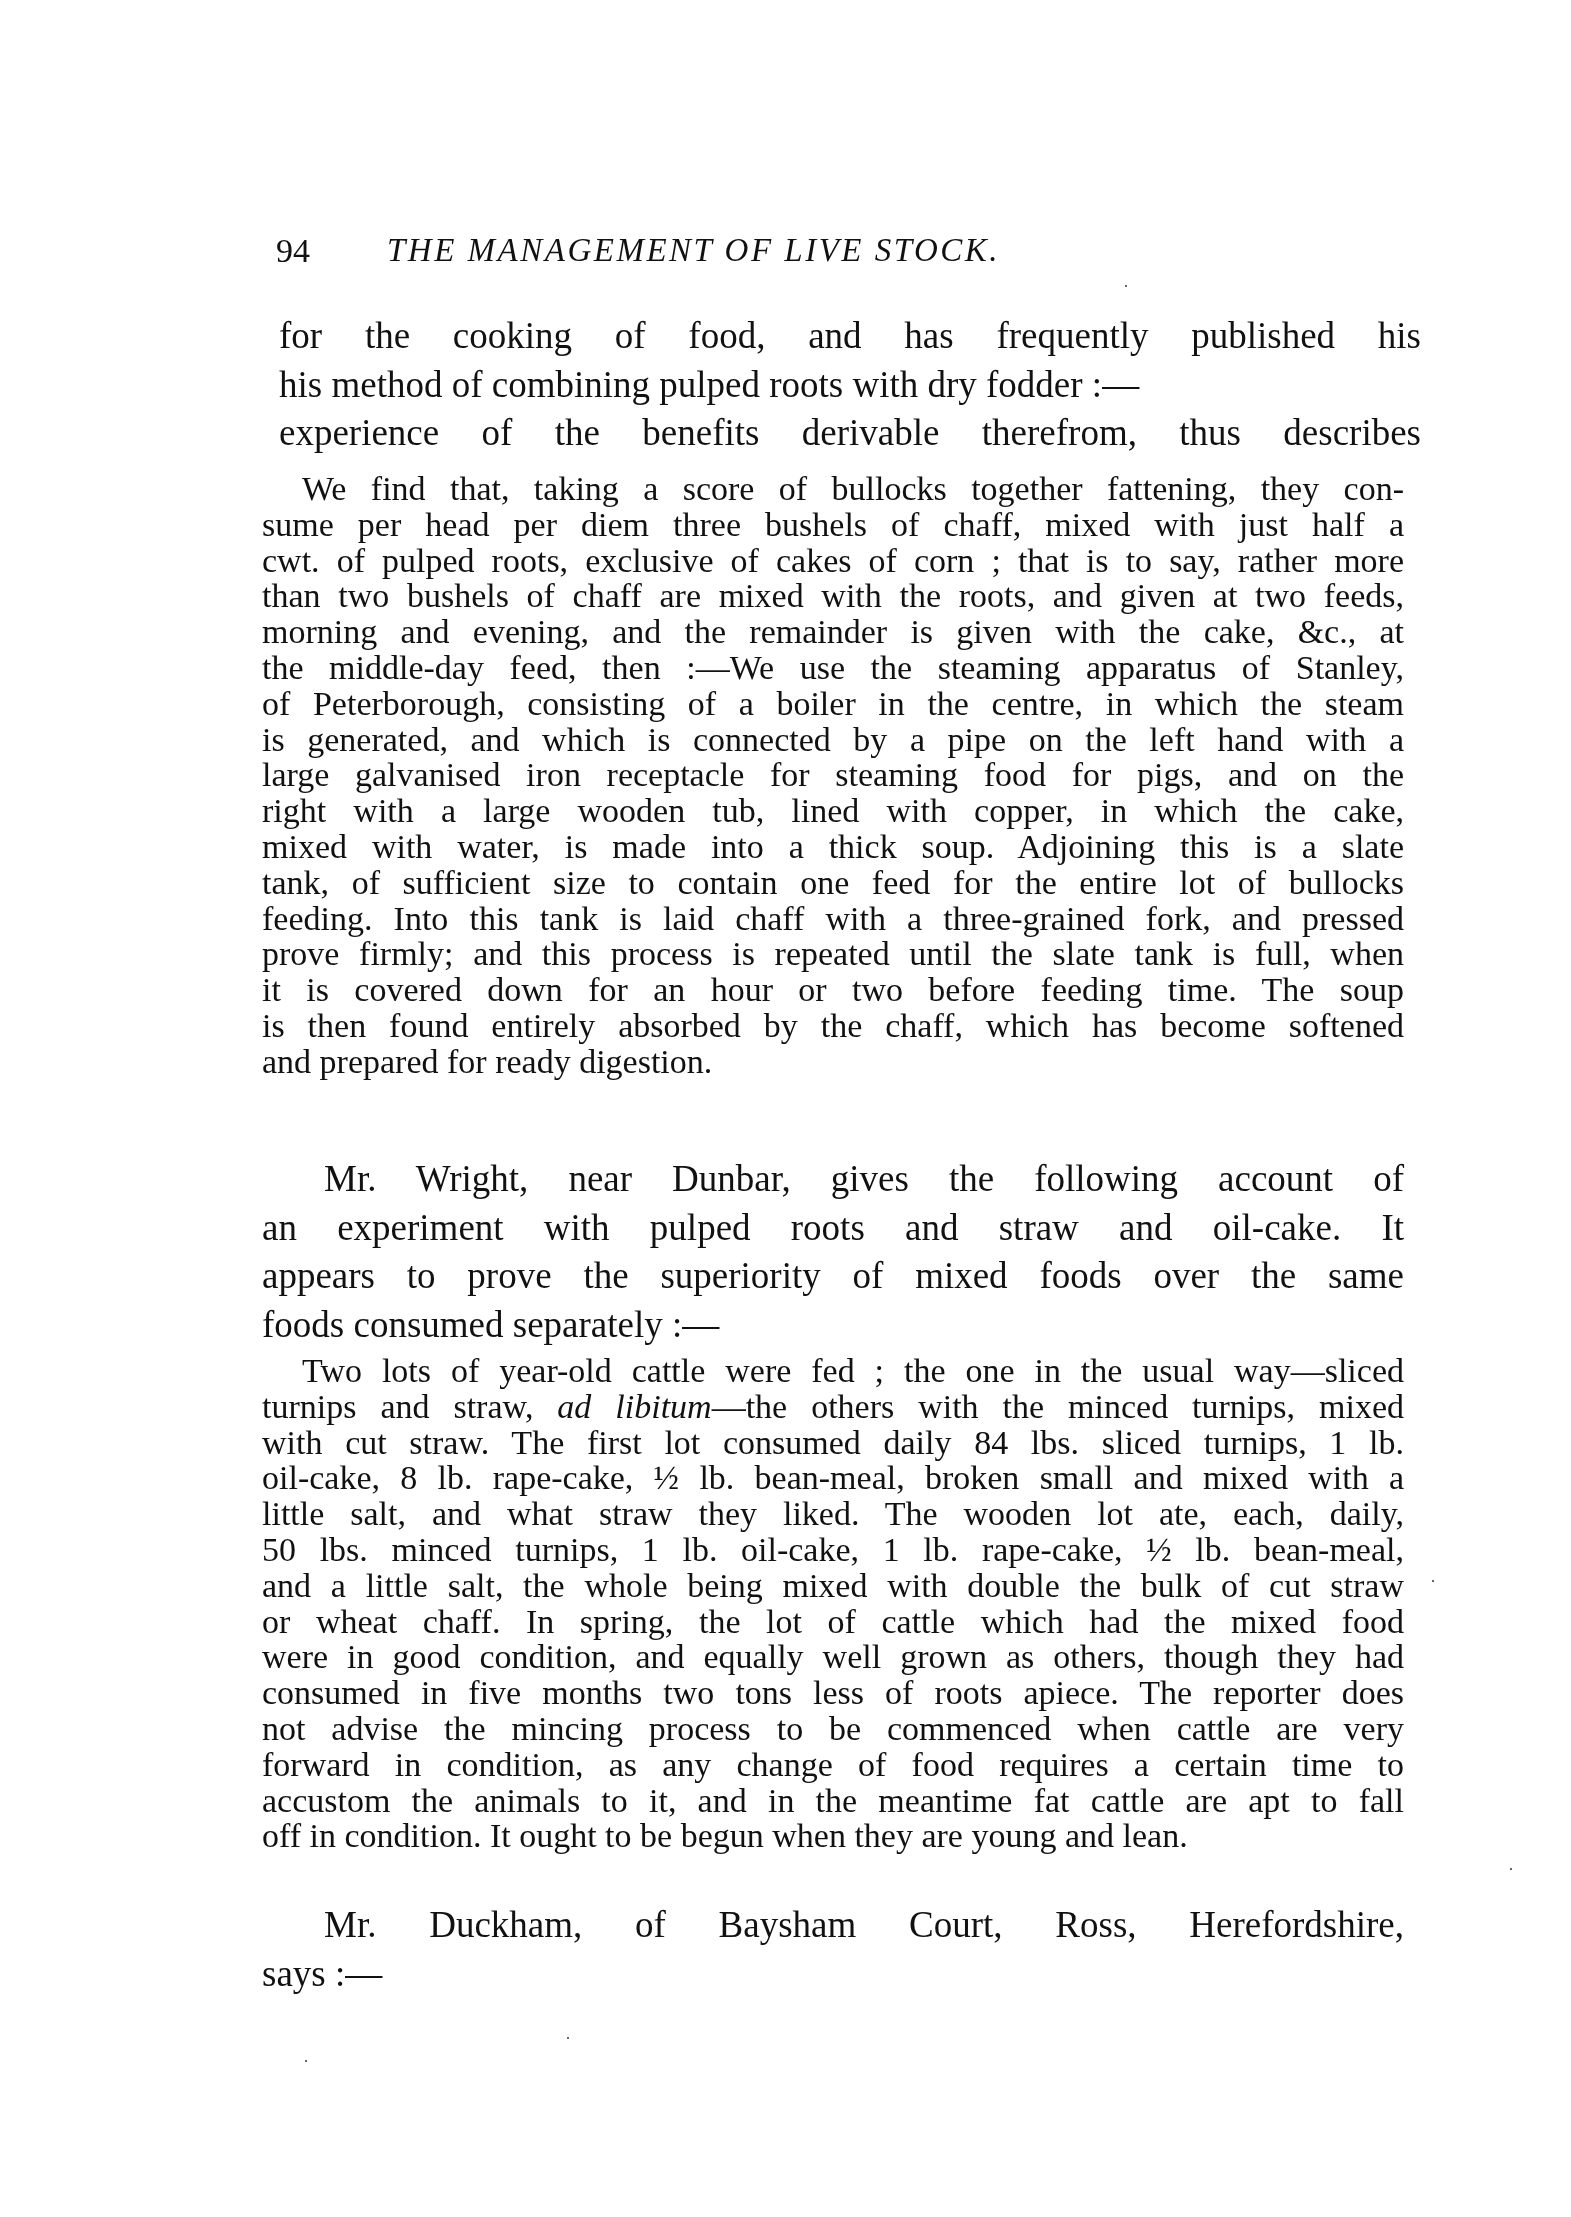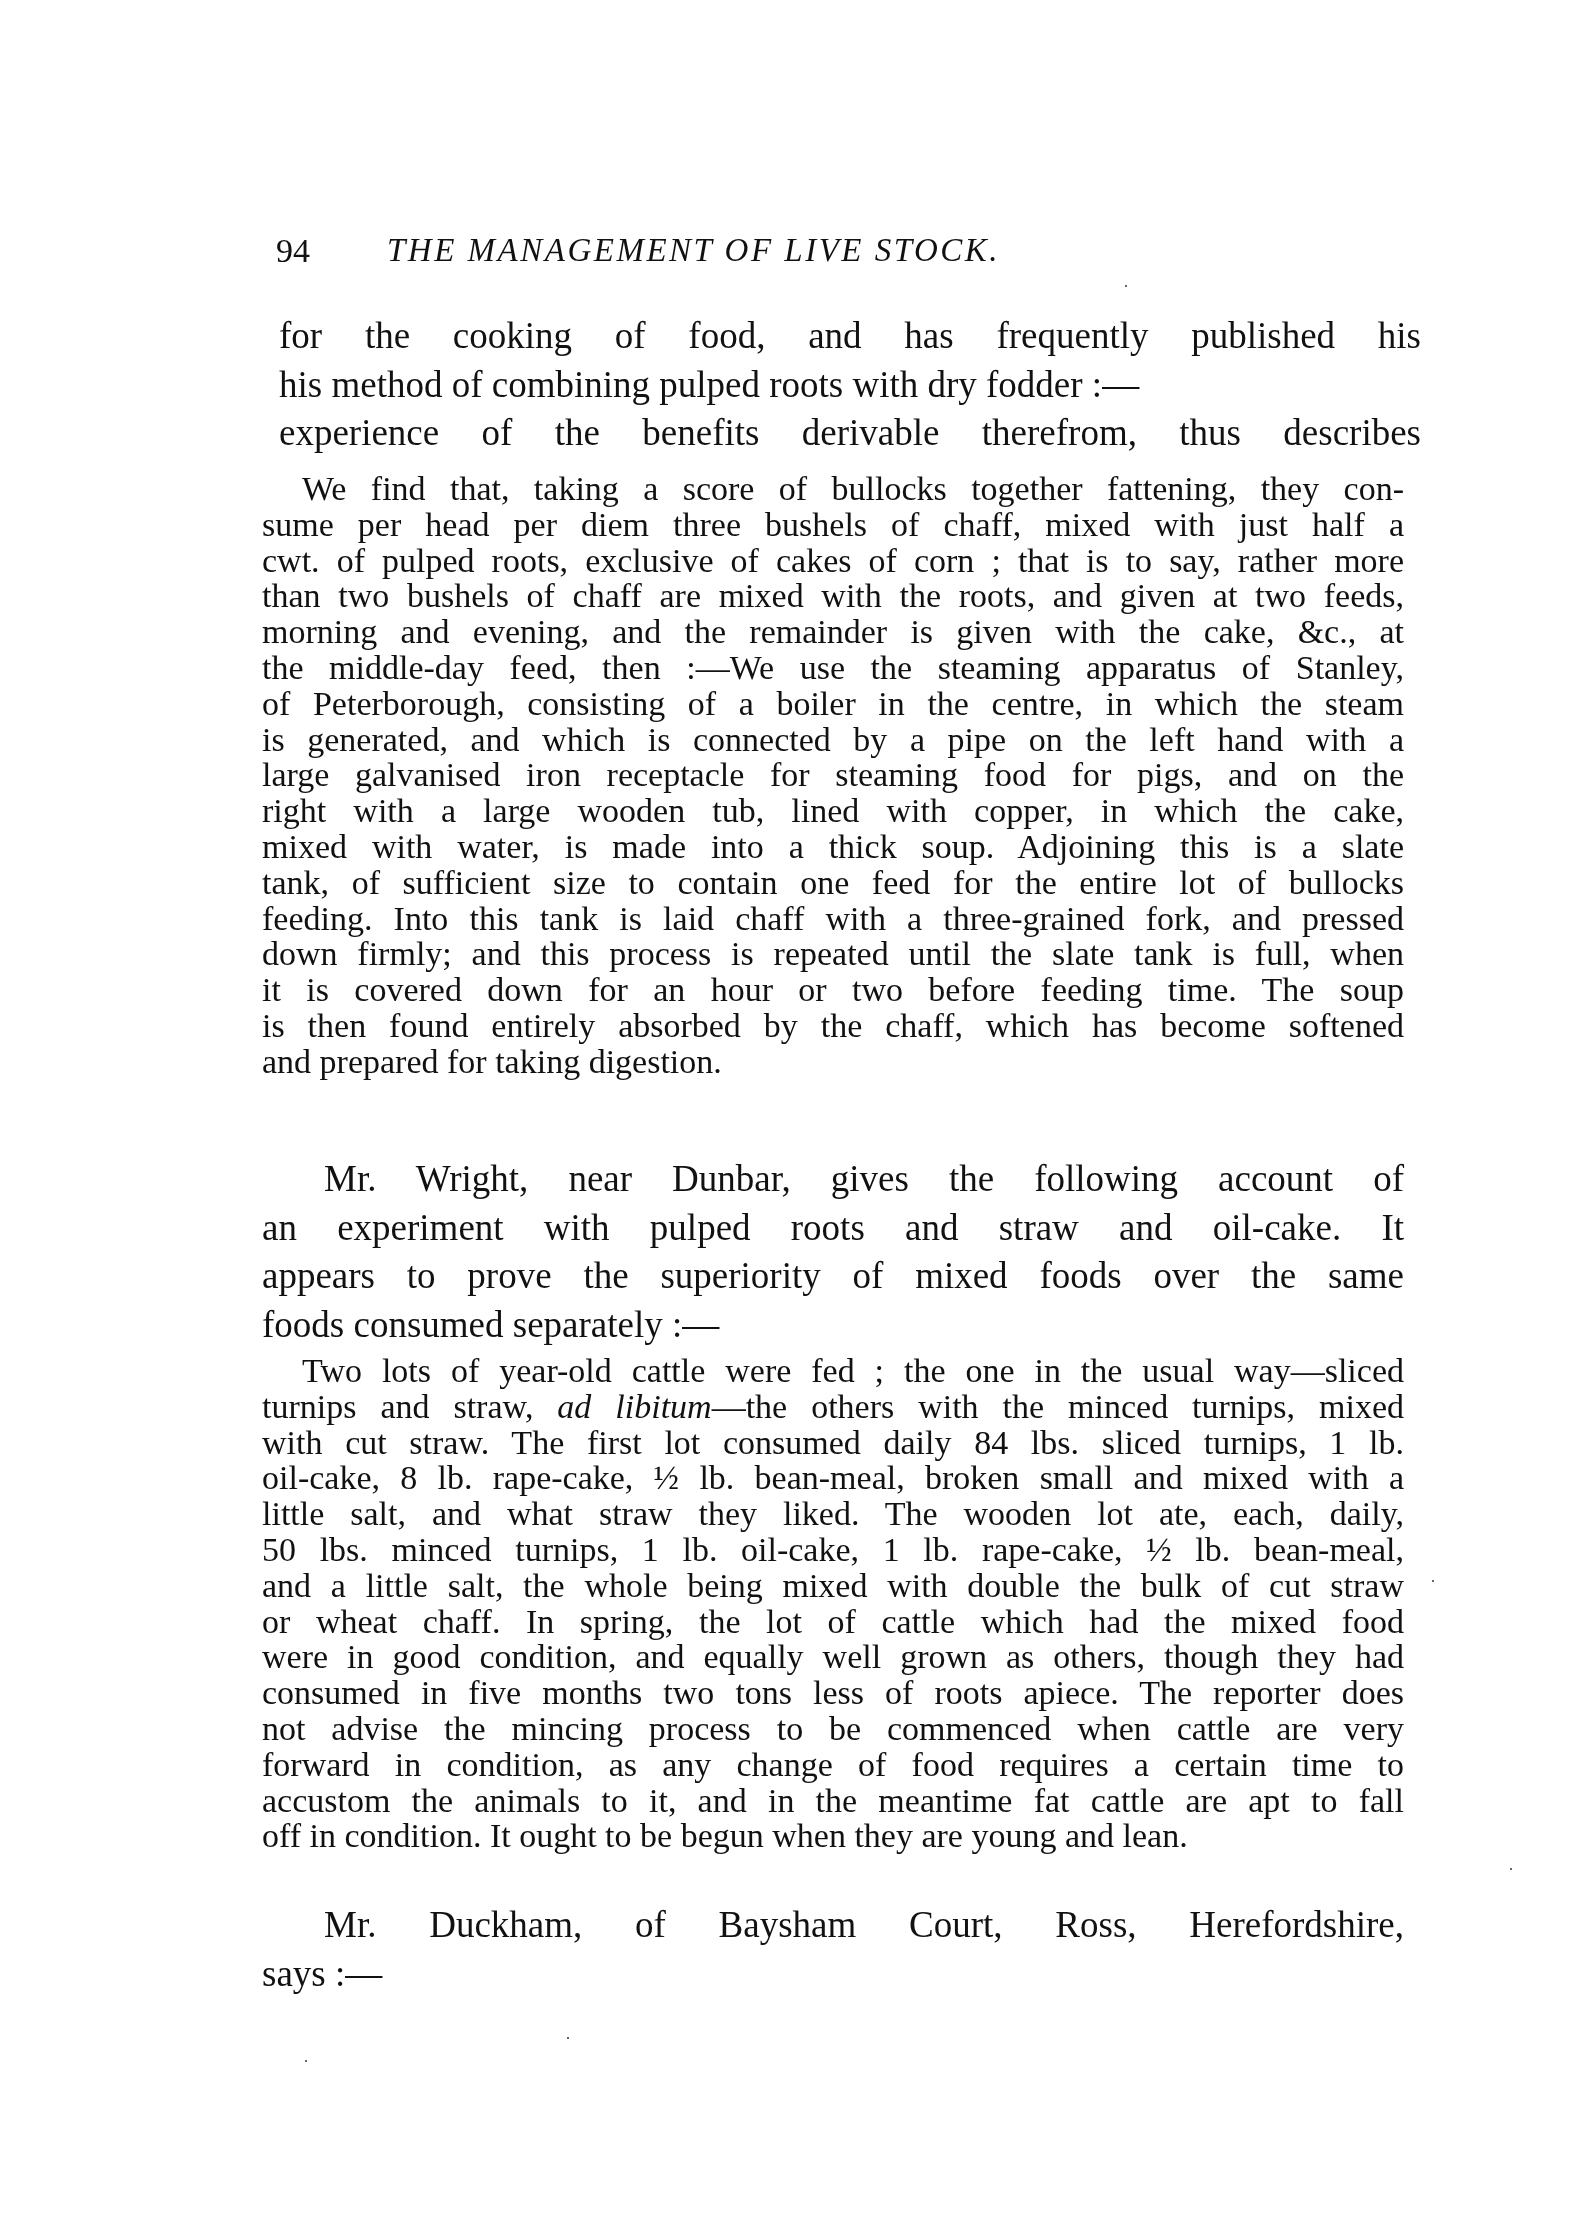--- a/index.html
+++ b/index.html
@@ -47,24 +47,24 @@
     <span class="line">than two bushels of chaff are mixed with the roots, and given at two feeds,</span>
     <span class="line">morning and evening, and the remainder is given with the cake, &amp;c., at</span>
     <span class="line">the middle-day feed, then :—We use the steaming apparatus of Stanley,</span>
     <span class="line">of Peterborough, consisting of a boiler in the centre, in which the steam</span>
     <span class="line">is generated, and which is connected by a pipe on the left hand with a</span>
     <span class="line">large galvanised iron receptacle for steaming food for pigs, and on the</span>
     <span class="line">right with a large wooden tub, lined with copper, in which the cake,</span>
     <span class="line">mixed with water, is made into a thick soup.  Adjoining this is a slate</span>
     <span class="line">tank, of sufficient size to contain one feed for the entire lot of bullocks</span>
     <span class="line">feeding.  Into this tank is laid chaff with a three-grained fork, and pressed</span>
-    <span class="line">down firmly; and this process is repeated until the slate tank is full, when</span>
+    <span class="line">prove firmly; and this process is repeated until the slate tank is full, when</span>
     <span class="line">it is covered down for an hour or two before feeding time.  The soup</span>
     <span class="line">is then found entirely absorbed by the chaff, which has become softened</span>
-    <span class="line last">and prepared for taking digestion.</span>
+    <span class="line last">and prepared for ready digestion.</span>
   </div>
 
   <div class="para-large block3">
     <span class="line" style="padding-left:62px;box-sizing:border-box;">Mr. Wright, near Dunbar, gives the following account of</span>
     <span class="line">an experiment with pulped roots and straw and oil-cake.  It</span>
     <span class="line">appears to prove the superiority of mixed foods over the same</span>
     <span class="line last">foods consumed separately :—</span>
   </div>
 
   <div class="para-small block4">

